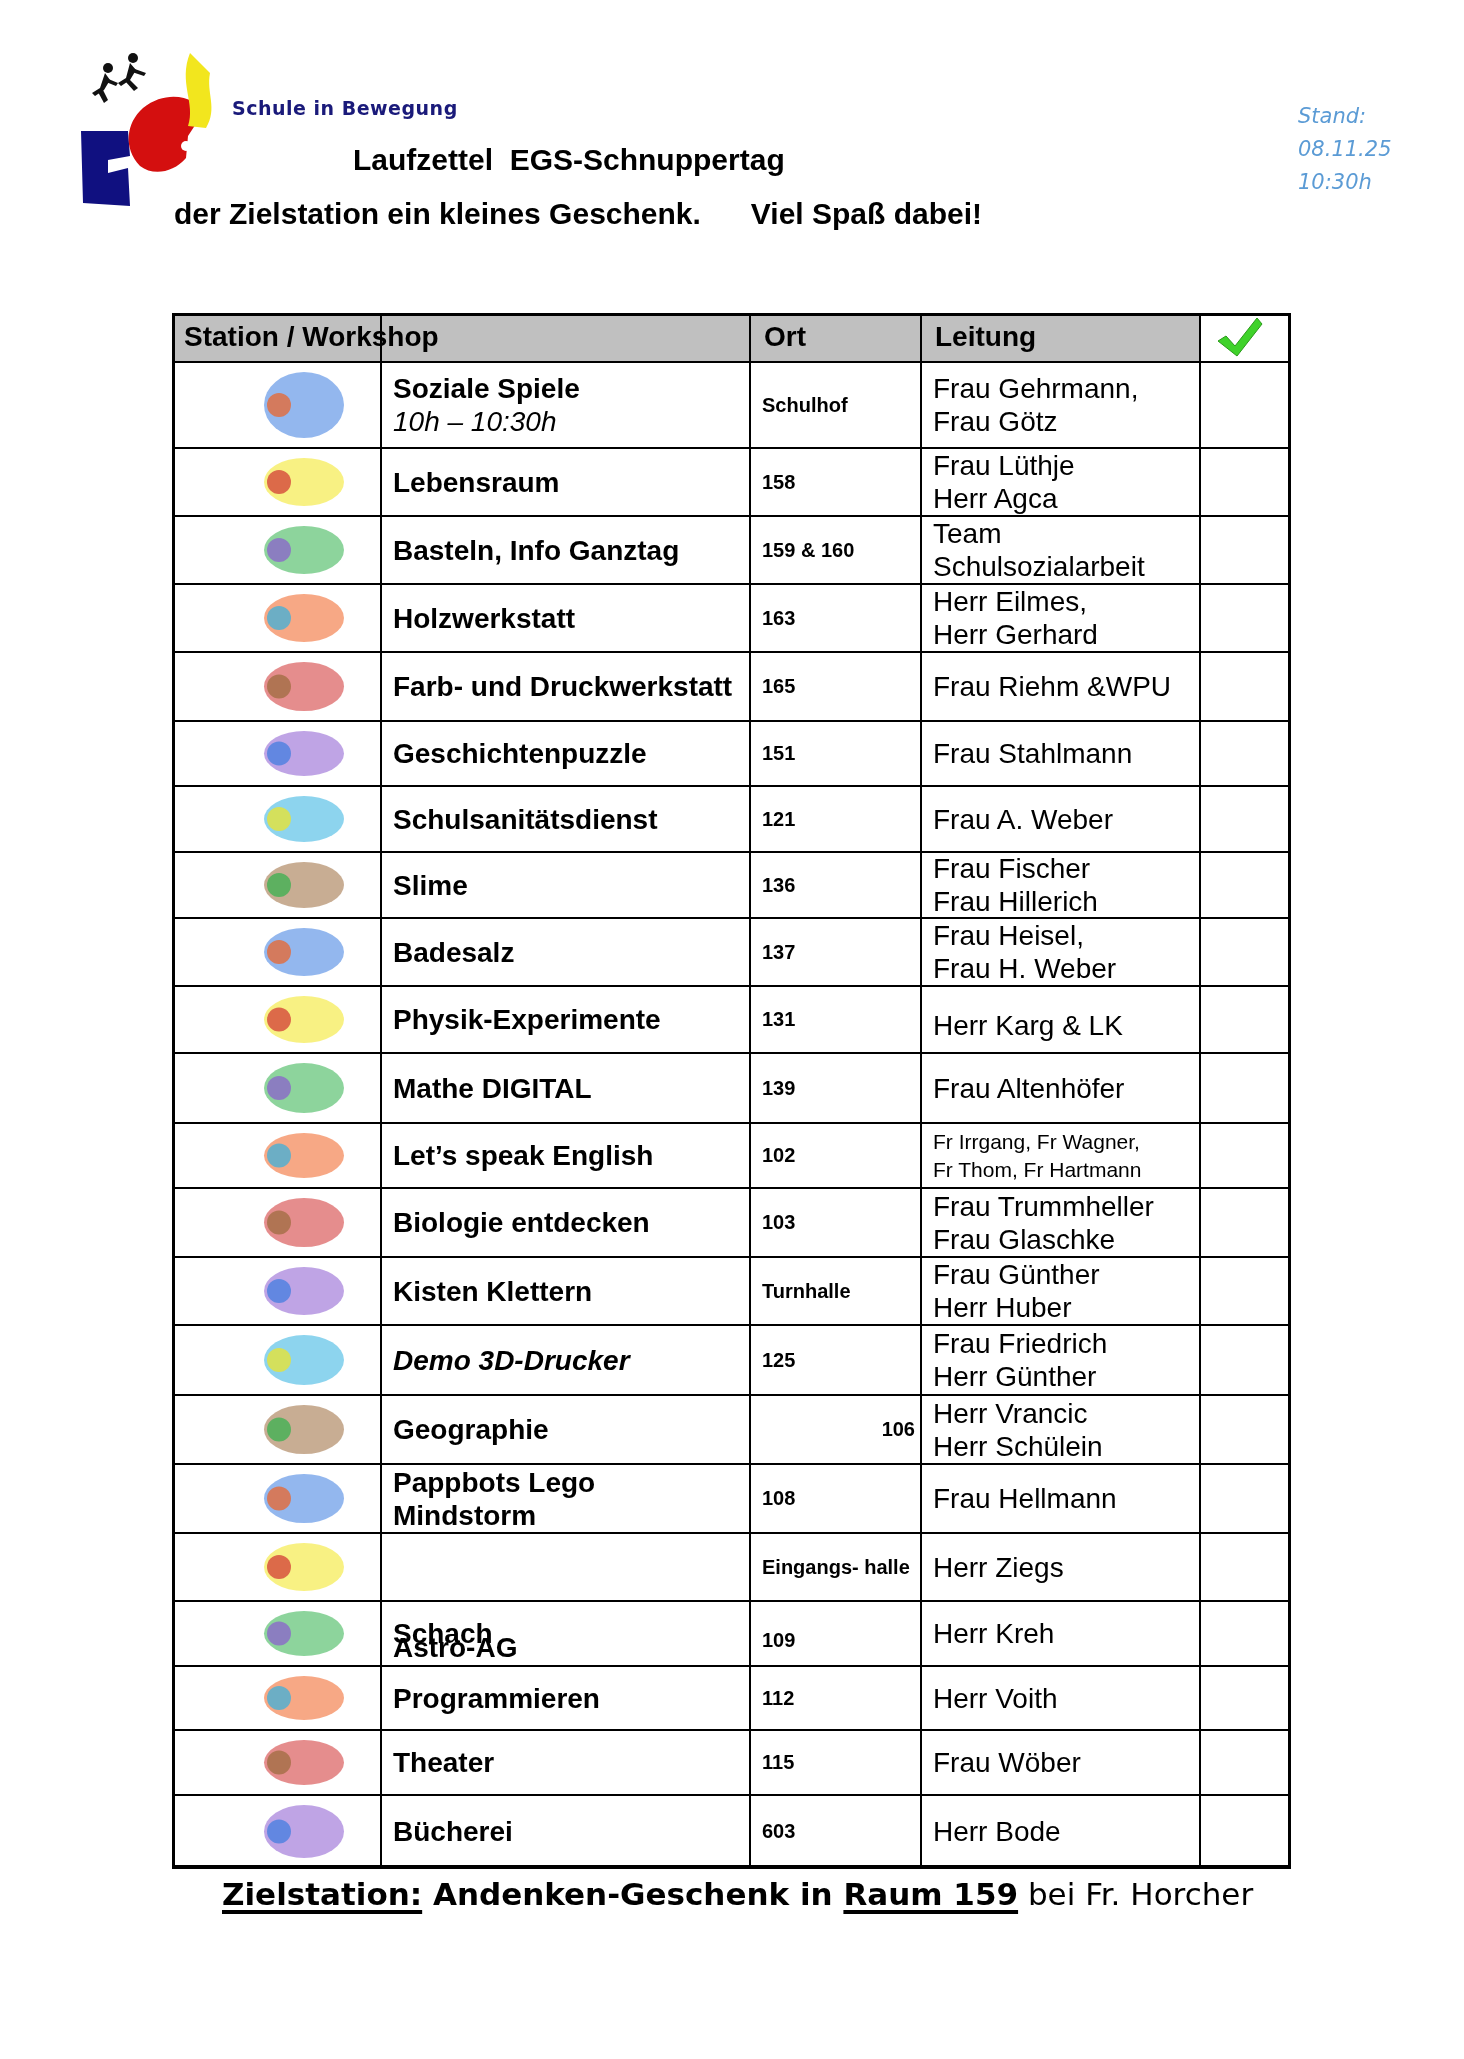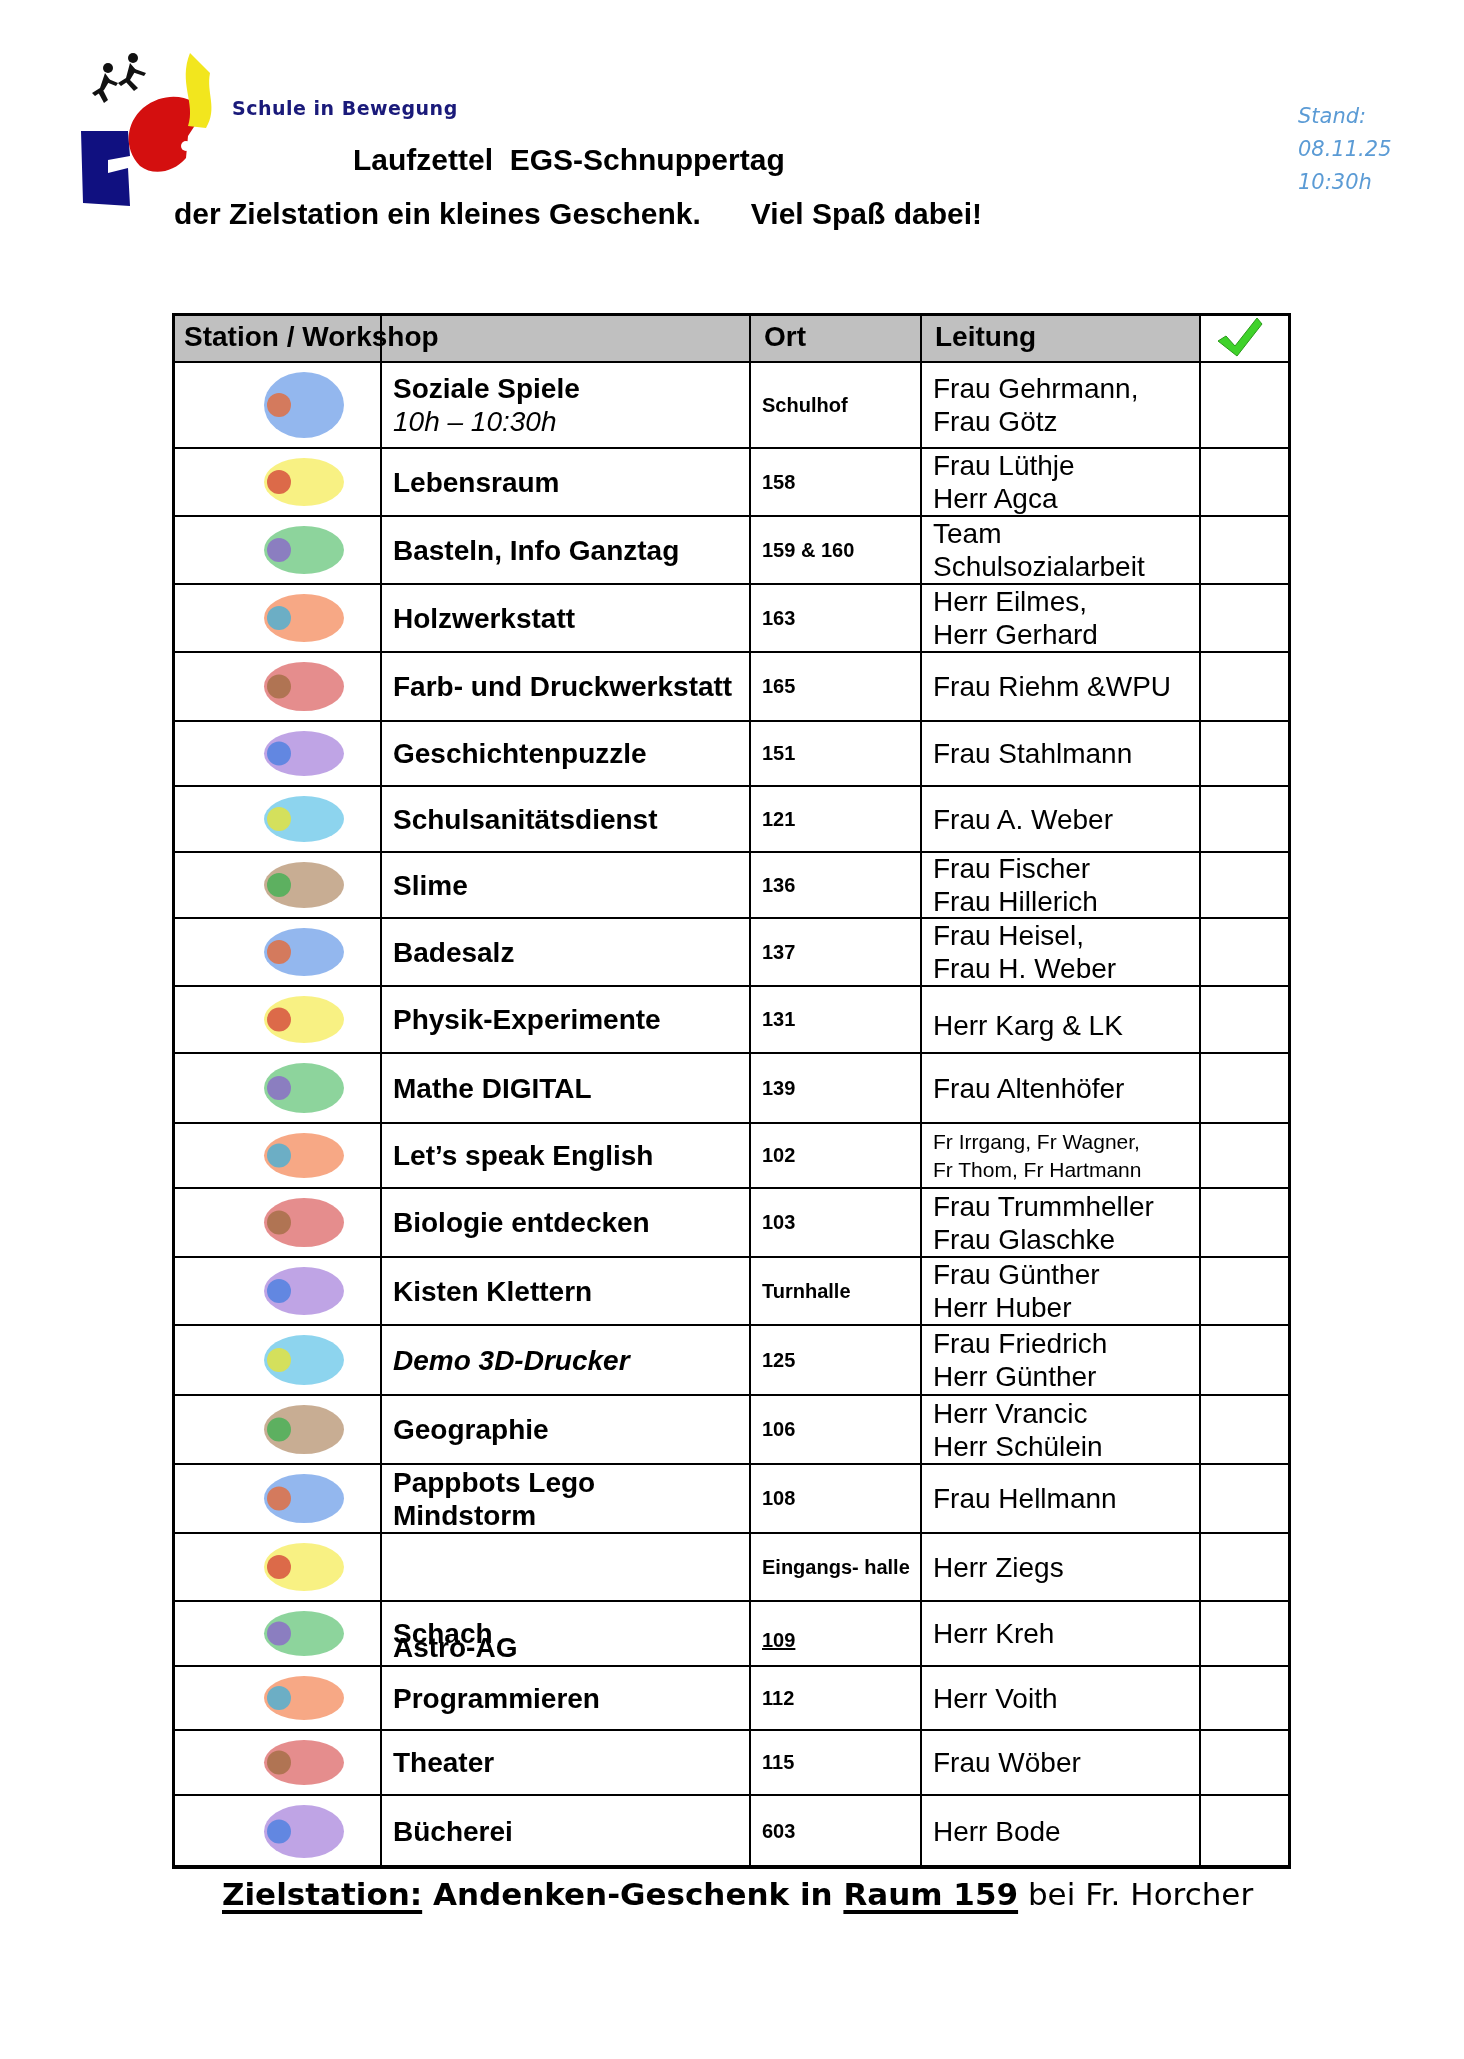--- a/index.html
+++ b/index.html
@@ -303,21 +303,21 @@
         <div>Herr Günther</div>
       </div>
       <div class="pic" style="left: 1030px; top: 1014px; width: 85px; height: 66px;"></div>
       <div class="pic" style="left: 12px; top: 1086px; width: 185px; height: 61px;"><svg width="185" height="61">
           <ellipse cx="120" cy="30.5" rx="40" ry="24.5" fill="#9a6a3a" opacity="0.55"></ellipse>
           <circle cx="95" cy="30.5" r="12" fill="#2fb04a" opacity="0.7"></circle>
         </svg></div>
       <div class="cell-text station" style="left: 221px; top: 1082px; width: 349px; height: 69px;">
         <div>Geographie</div>
       </div>
-      <div class="cell-text ort" style="left: 590px; top: 1082px; width: 153px; height: 69px;">
+      <div class="cell-text ort" style="left: 590px; top: 1082px; width: 153px; height: 69px; align-items: flex-end;">
         <div>106</div>
       </div>
       <div class="cell-text leitung" style="left: 761px; top: 1082px; width: 263px; height: 69px;">
         <div>Herr Vrancic</div>
         <div>Herr Schülein</div>
       </div>
       <div class="pic" style="left: 1030px; top: 1084px; width: 85px; height: 65px;"></div>
       <div class="pic" style="left: 12px; top: 1155px; width: 185px; height: 61px;"><svg width="185" height="61">
           <ellipse cx="120" cy="30.5" rx="40" ry="24.5" fill="#3a7be0" opacity="0.55"></ellipse>
           <circle cx="95" cy="30.5" r="12" fill="#f06020" opacity="0.7"></circle>
@@ -346,21 +346,21 @@
         <div>Herr Ziegs</div>
       </div>
       <div class="pic" style="left: 1030px; top: 1222px; width: 85px; height: 64px;"></div>
       <div class="pic" style="left: 12px; top: 1292px; width: 185px; height: 57px;"><svg width="185" height="57">
           <ellipse cx="120" cy="28.5" rx="40" ry="22.5" fill="#2fb04a" opacity="0.55"></ellipse>
           <circle cx="95" cy="28.5" r="12" fill="#8a5ad0" opacity="0.7"></circle>
         </svg></div>
       <div class="cell-text station" style="left: 221px; top: 1288px; width: 349px; height: 65px;">
         <div>Schach</div>
       </div>
-      <div class="cell-text ort" style="left: 590px; top: 1288px; width: 153px; height: 79px; text-decoration: underline;">
+      <div class="cell-text ort" style="left: 590px; top: 1288px; width: 153px; height: 79px;">
         <div>109</div>
       </div>
       <div class="cell-text leitung" style="left: 761px; top: 1288px; width: 263px; height: 65px;">
         <div>Herr Kreh</div>
       </div>
       <div class="pic" style="left: 1030px; top: 1290px; width: 85px; height: 61px;"></div>
       <div class="pic" style="left: 12px; top: 1357px; width: 185px; height: 56px;"><svg width="185" height="56">
           <ellipse cx="120" cy="28" rx="40" ry="22" fill="#f06020" opacity="0.55"></ellipse>
           <circle cx="95" cy="28" r="12" fill="#30b0e0" opacity="0.7"></circle>
         </svg></div>

